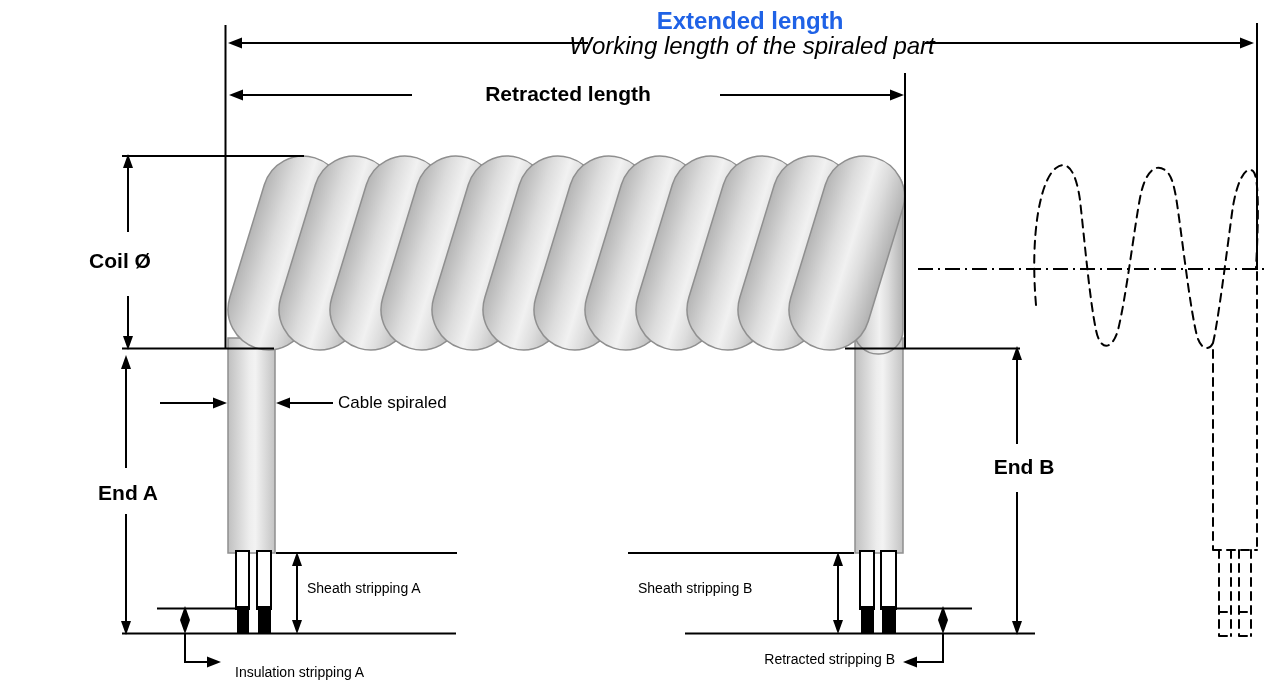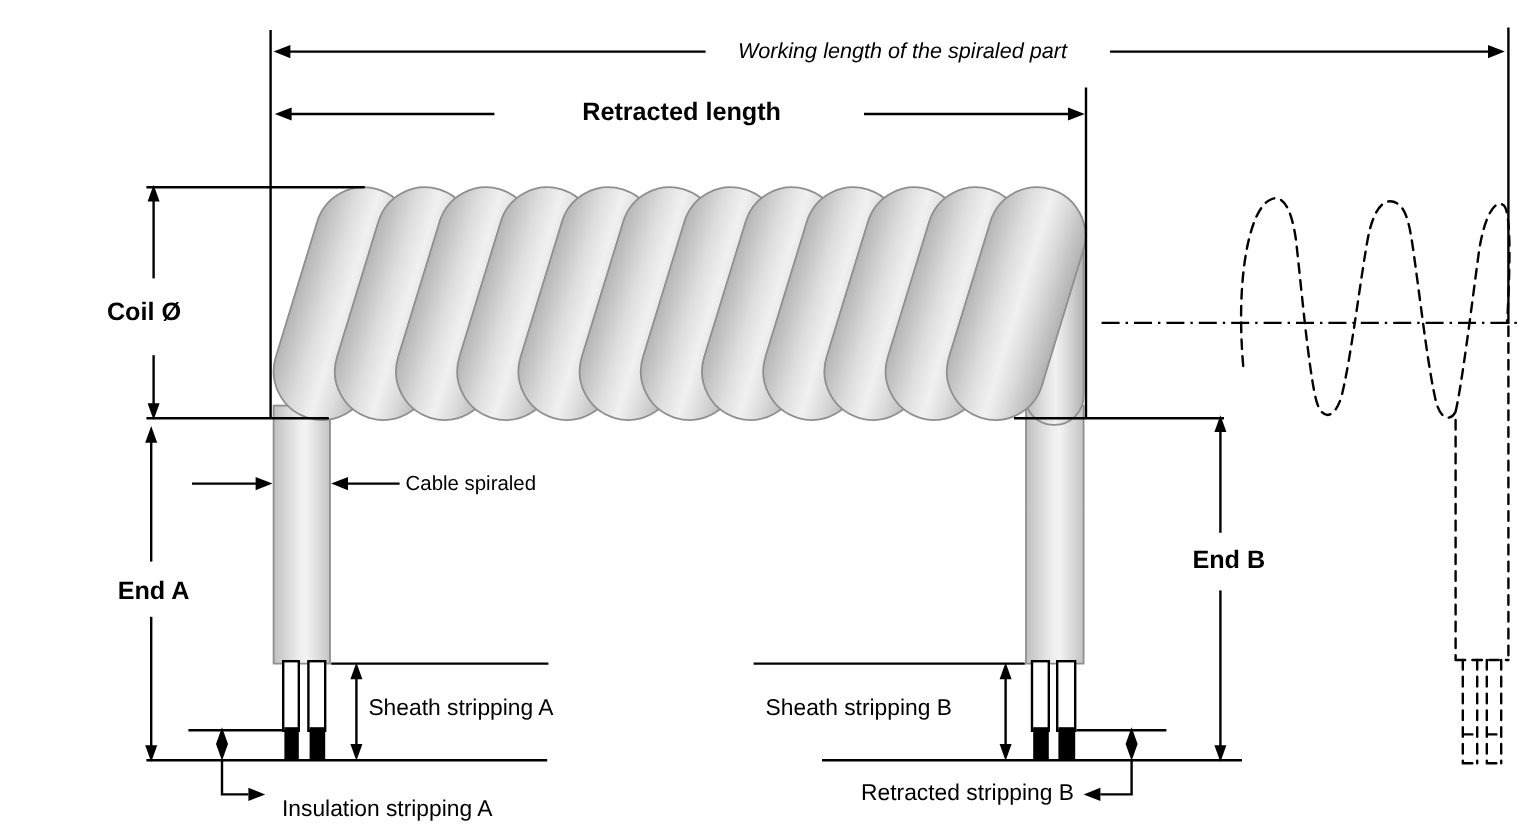--- a/index.html
+++ b/index.html
@@ -12,23 +12,23 @@
   }
   #linework{position:absolute;left:0;top:0;}
   .lbl{
     position:absolute;
     color:#000;
     white-space:nowrap;
     line-height:1.1;
   }
   .ctr{transform:translateX(-50%);}
   .title{font-size:24px;font-weight:bold;}
-  .sub{font-size:18px;font-style:italic;}
+  .sub{font-size:24px;font-style:italic;}
   .big{font-size:21px;font-weight:bold;}
-  .small{font-size:19px;}
+  .small{font-size:14px;}
 </style>
 </head>
 <body>
 
 <div id="stage">
 
   <svg id="linework" width="1265" height="687" viewBox="0 0 1265 687" xmlns="http://www.w3.org/2000/svg">
     <defs>
       <linearGradient id="capGrad" x1="0" y1="0" x2="1" y2="0">
         <stop offset="0" stop-color="#b5b5b5"></stop>
@@ -178,20 +178,21 @@
     </g>
 
     <g stroke="#000" stroke-width="2" fill="#000">
       <polygon points="943,606 938,620 948,620" stroke="none"></polygon>
       <polygon points="943,634 938,620 948,620" stroke="none"></polygon>
       <path d="M 943 633 V 662 H 917" fill="none"></path>
       <polygon points="903,662 917,656.5 917,667.5" stroke="none"></polygon>
     </g>
   </svg>
 
+  <div class="lbl title ctr" style="left: 750px; top: 8px; color: rgb(31, 98, 230);">Extended length</div>
 
   <div class="lbl sub ctr" style="left:752px;top:33px;">Working length of the spiraled part</div>
 
   <div class="lbl big ctr" style="left:568px;top:82px;">Retracted length</div>
 
   <div class="lbl big ctr" style="left:120px;top:249px;">Coil Ø</div>
 
   <div class="lbl big ctr" style="left:128px;top:481px;">End A</div>
 
   <div class="lbl big ctr" style="left:1024px;top:455px;">End B</div>

